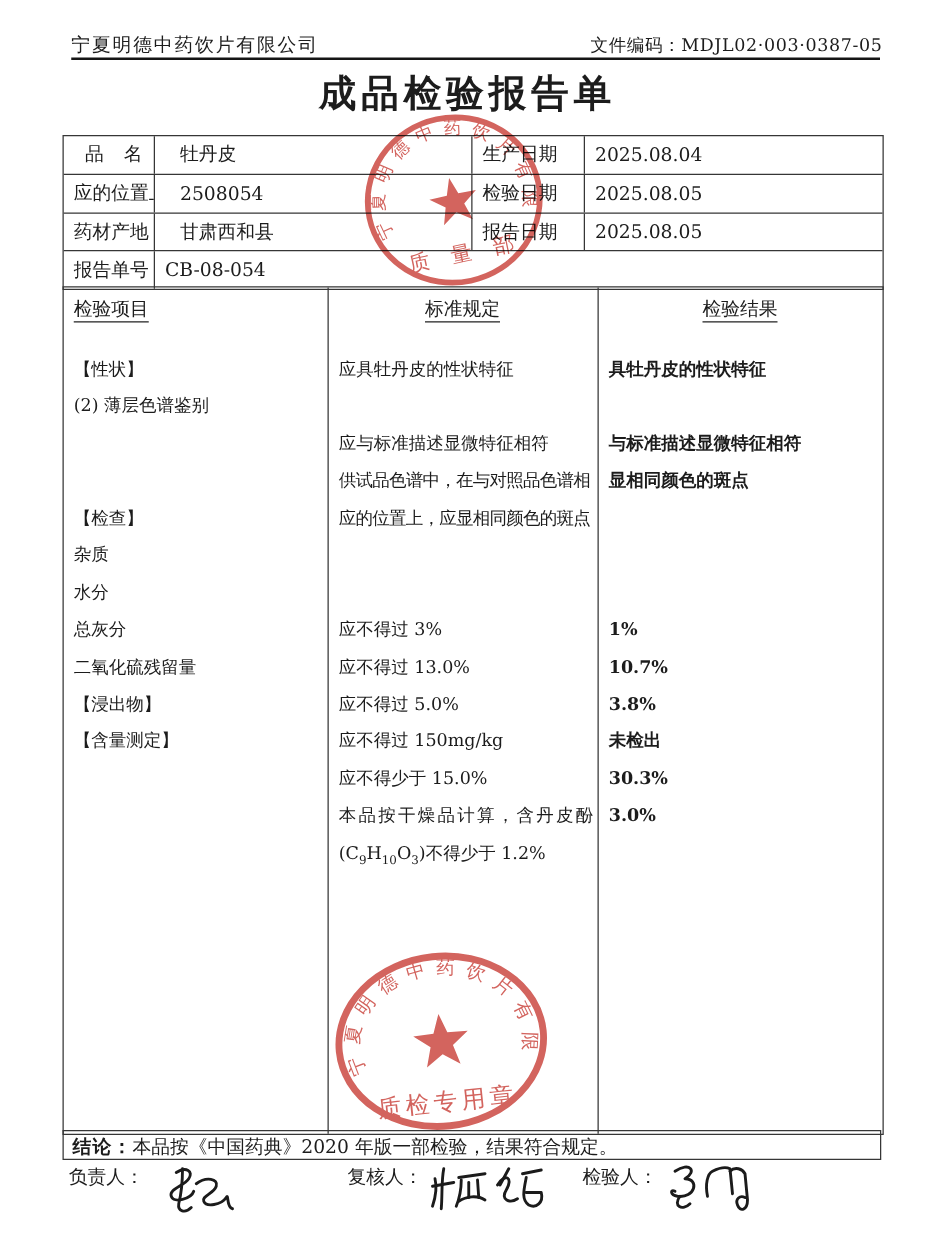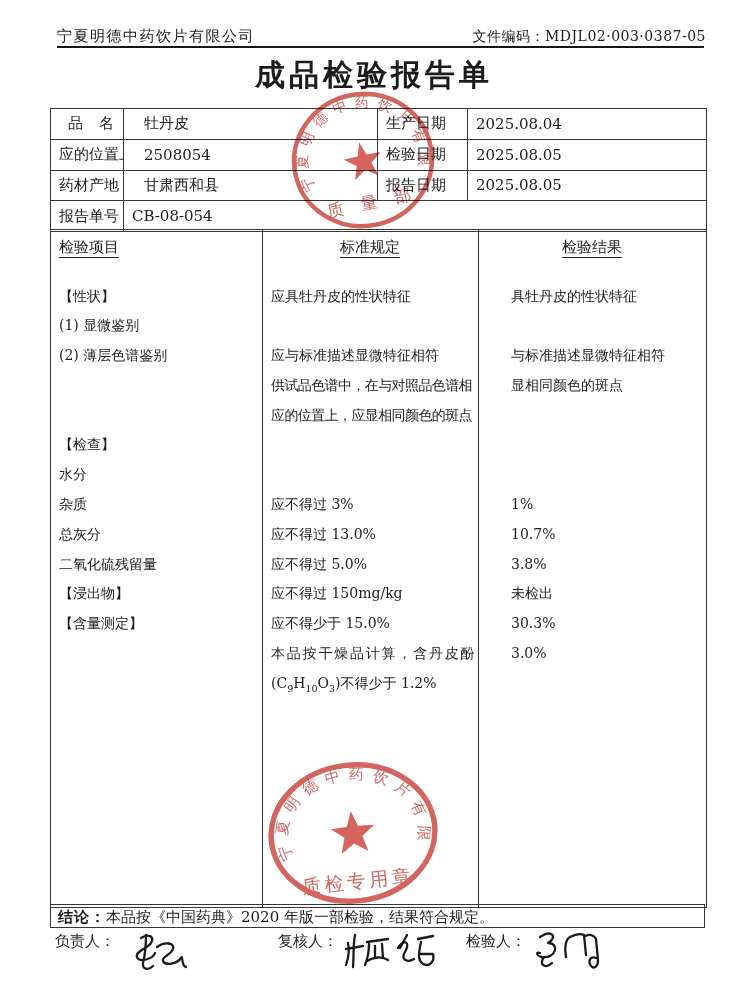--- a/index.html
+++ b/index.html
@@ -33,21 +33,21 @@
   .vline{position:absolute;top:0;bottom:0;width:1.5px;background:#363636;}
   .vline.v1{left:210.5px;} .vline.v2{left:426.5px;}
   .rt-h{position:absolute;top:8px;font-size:15px;}
   .rt-h span{border-bottom:1.2px solid #222;padding-bottom:1px;}
   .rt-h.h1{left:8px;}
   .rt-h.h2{left:212px;width:214px;text-align:center;}
   .rt-h.h3{left:428px;width:226px;text-align:center;}
   .rt-col{position:absolute;top:52px;font-size:14px;}
   .rt-col.c1{left:8px;width:196px;}
   .rt-col.c2{left:220px;width:206px;}
-  .rt-col.c3{left:460px;width:212px;}
+  .rt-col.c3{left:436px;width:212px;font-weight:bold;}
   .rt-line{height:29.8px;line-height:29.8px;white-space:nowrap;}
   .rt-line.fit{letter-spacing:-0.6px;}
   .rt-line.spread{letter-spacing:1.8px;}
   .sub{font-size:9.5px;vertical-align:-4px;letter-spacing:0;}
 
   
   .conclusion{position:absolute;left:50px;top:904px;width:655px;height:24px;
               border:1.5px solid #363636;line-height:24px;padding-left:7px;font-size:15px;
               box-sizing:border-box;white-space:nowrap;}
   .conclusion b{letter-spacing:1px;}
@@ -101,27 +101,26 @@
   </div>
 
   <div class="result-table">
     <div class="vline v1"></div>
     <div class="vline v2"></div>
     <div class="rt-h h1"><span>检验项目</span></div>
     <div class="rt-h h2"><span>标准规定</span></div>
     <div class="rt-h h3"><span>检验结果</span></div>
     <div class="rt-col c1">
         <div class="rt-line">【性状】</div>
-        <div class="rt-line">(1) 显微鉴别</div>
         <div class="rt-line">(2) 薄层色谱鉴别</div>
         <div class="rt-line"></div>
         <div class="rt-line"></div>
         <div class="rt-line">【检查】</div>
+        <div class="rt-line">杂质</div>
         <div class="rt-line">水分</div>
-        <div class="rt-line">杂质</div>
         <div class="rt-line">总灰分</div>
         <div class="rt-line">二氧化硫残留量</div>
         <div class="rt-line">【浸出物】</div>
         <div class="rt-line">【含量测定】</div>
         <div class="rt-line"></div>
       </div>
     <div class="rt-col c2">
         <div class="rt-line">应具牡丹皮的性状特征</div>
         <div class="rt-line"></div>
         <div class="rt-line">应与标准描述显微特征相符</div>

